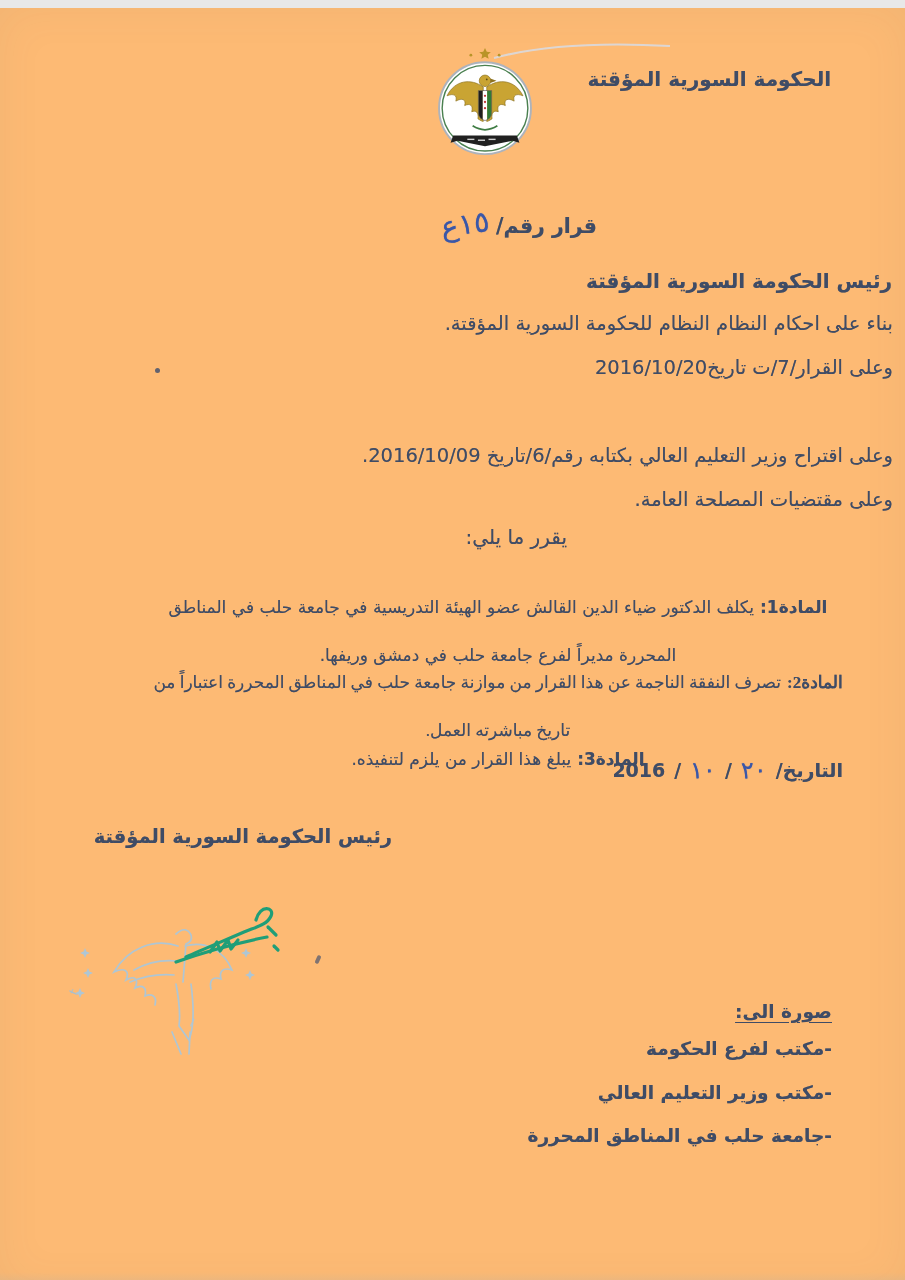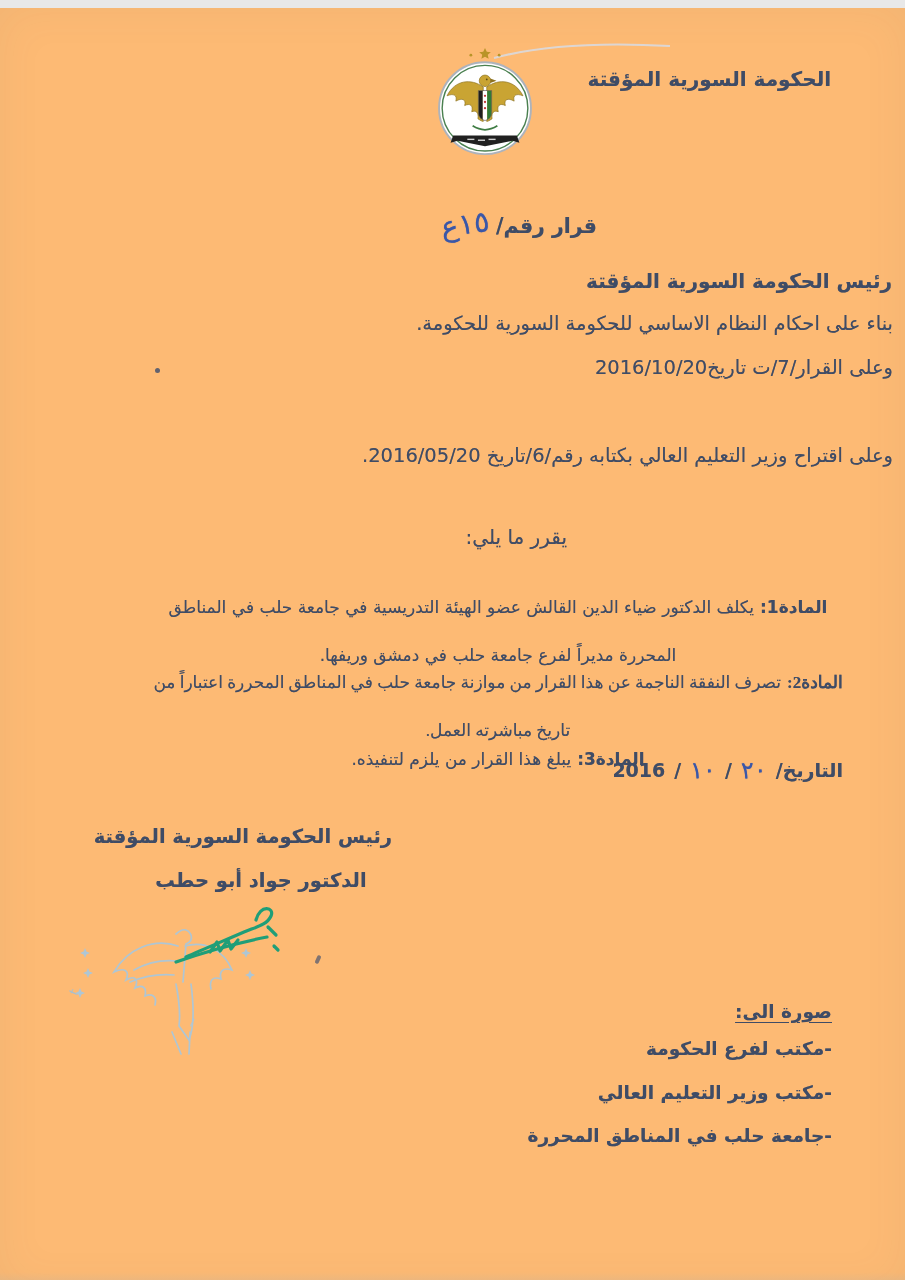--- a/index.html
+++ b/index.html
@@ -117,23 +117,24 @@
       </g>
     </svg>
   </div>
 
   <div id="decree-no" class="abs ink">
     <span>قرار رقم/</span>
     <span class="handnum">١٥ع</span>
   </div>
 
   <div id="issuer" class="abs ink">رئيس الحكومة السورية المؤقتة</div>
-  <div id="pre0" class="abs ink pre">بناء على احكام النظام الاساسي للحكومة السورية للحكومة.</div>
+  <div id="pre0" class="abs ink pre">بناء على احكام النظام النظام للحكومة السورية المؤقتة.</div>
   <div id="pre1" class="abs ink pre">وعلى القرار/7/ت تاريخ2016/10/20</div>
-  <div id="pre3" class="abs ink pre">وعلى اقتراح وزير التعليم العالي بكتابه رقم/6/تاريخ 2016/05/20.</div>
+  <div id="pre3" class="abs ink pre">وعلى اقتراح وزير التعليم العالي بكتابه رقم/6/تاريخ 2016/10/09.</div>
+  <div id="pre4" class="abs ink pre">وعلى مقتضيات المصلحة العامة.</div>
   <div id="stray-period"></div>
 
   <div id="decides" class="abs ink">يقرر ما يلي:</div>
 
   <p id="art0" class="article ink">
     <span class="art-label">المادة1:</span><span>يكلف الدكتور ضياء الدين القالش عضو الهيئة التدريسية في جامعة حلب في المناطق المحررة مديراً لفرع جامعة حلب في دمشق وريفها.</span>
   </p>
   <p id="art1" class="article ink">
     <span class="art-label">المادة2:</span><span>تصرف النفقة الناجمة عن هذا القرار من موازنة جامعة حلب في المناطق المحررة اعتباراً من تاريخ مباشرته العمل.</span>
   </p>
@@ -144,21 +145,20 @@
   <div id="date-line" class="abs ink">
     <span>التاريخ/</span>
     <span class="handdate">٢٠</span>
     <span>/</span>
     <span class="handdate">١٠</span>
     <span>/</span>
     <span>2016</span>
   </div>
 
   <div id="sig-title" class="abs ink">رئيس الحكومة السورية المؤقتة</div>
-  <div id="sig-name" class="abs ink">الدكتور جواد أبو حطب</div>
 
   <svg id="stamp" class="abs" viewBox="0 0 232 208">
     <defs>
       <path id="arcEN" d="M 14,104 Q 58,16 208,60"></path>
       <path id="arcAR" d="M 126,136 Q 164,156 198,198"></path>
     </defs>
     <g opacity=".88">
       <text font-size="13" letter-spacing="1.6" fill="#9cc0dc" font-family="DejaVu Sans, sans-serif">
         <textPath href="#arcEN" startOffset="4">Interim Syrian Government</textPath>
       </text>

